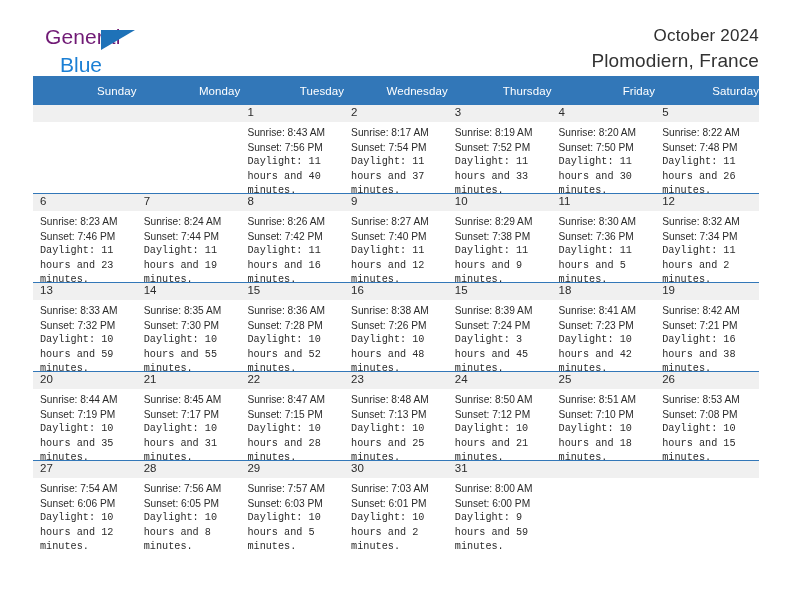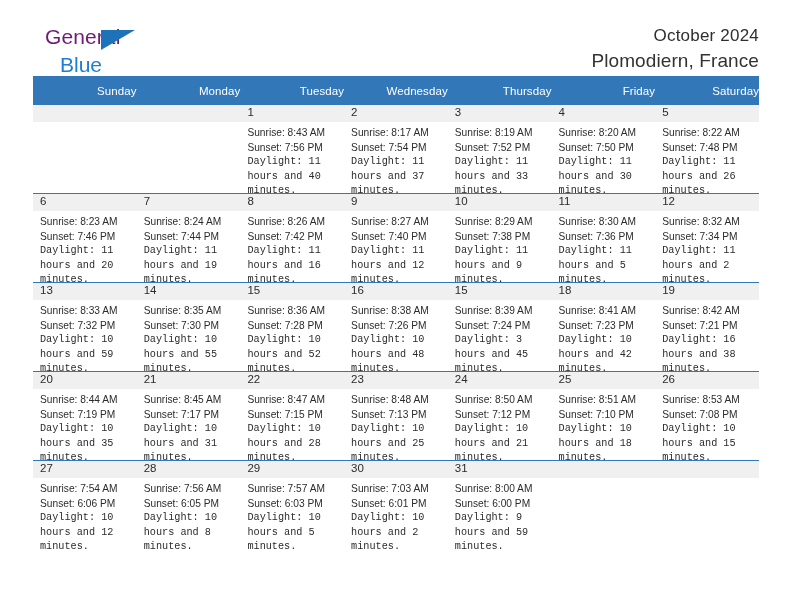--- a/index.html
+++ b/index.html
@@ -239,21 +239,21 @@
             </div>
           </td>
         </tr>
         <tr class="week-row">
           <td>
             <div class="cell">
               <div class="daynum-band">6</div>
               <div class="cell-body">
                 <div>Sunrise: 8:23 AM</div>
                 <div>Sunset: 7:46 PM</div>
-                <div class="daylight">Daylight: 11 hours and 20 minutes.</div>
+                <div class="daylight">Daylight: 11 hours and 23 minutes.</div>
               </div>
             </div>
           </td>
           <td>
             <div class="cell">
               <div class="daynum-band">7</div>
               <div class="cell-body">
                 <div>Sunrise: 8:24 AM</div>
                 <div>Sunset: 7:44 PM</div>
                 <div class="daylight">Daylight: 11 hours and 19 minutes.</div>

